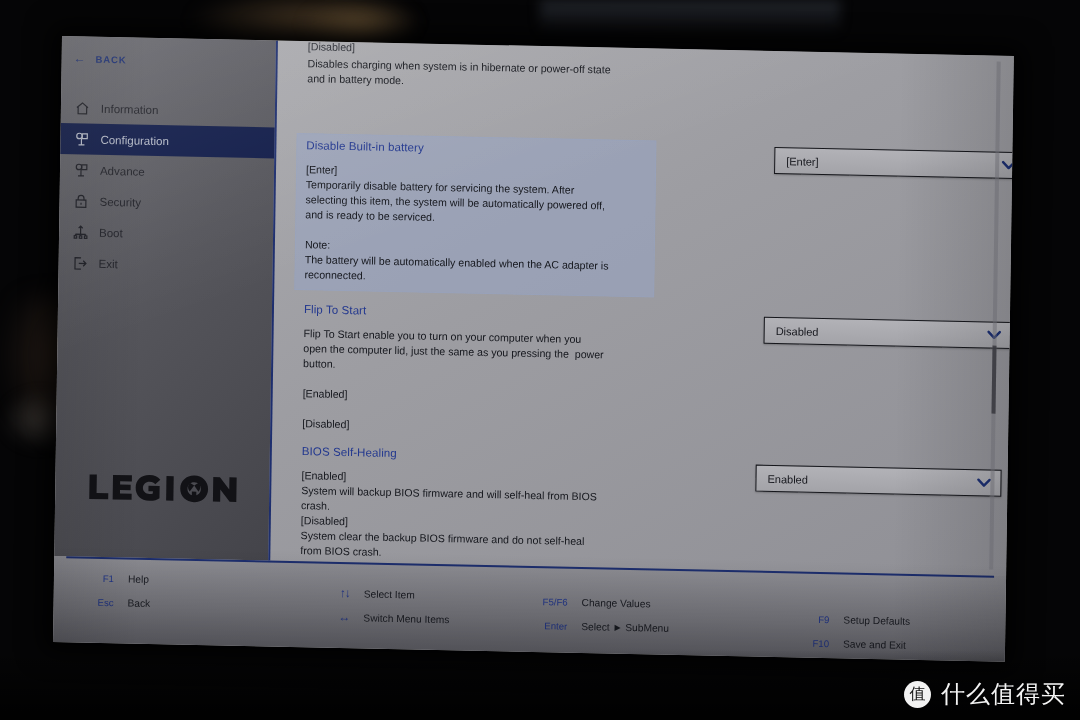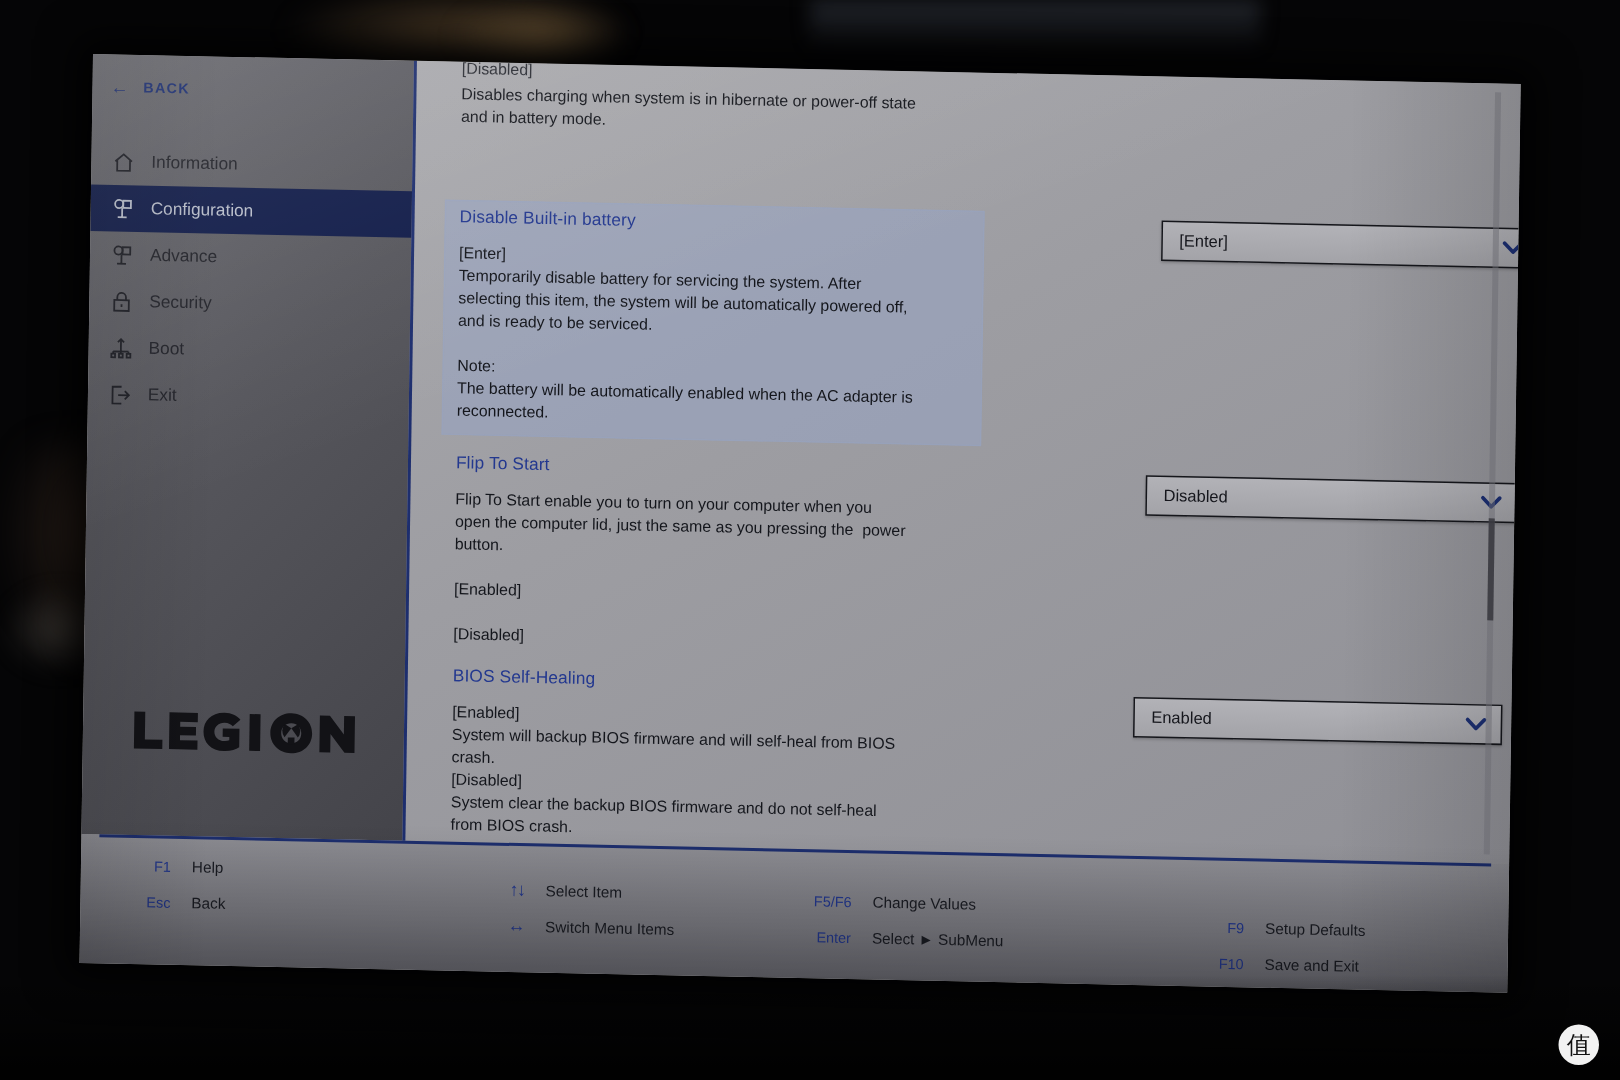--- a/index.html
+++ b/index.html
@@ -551,15 +551,16 @@
 
       </div>
 
     </div>
   </div>
 
   <div class="ambient amb-bottom"></div>
 
   <div id="watermark">
     <span class="wm-badge">值</span>
+    <span class="wm-text">什么值得买</span>
   </div>
 
 </div>
 
 </body></html>

